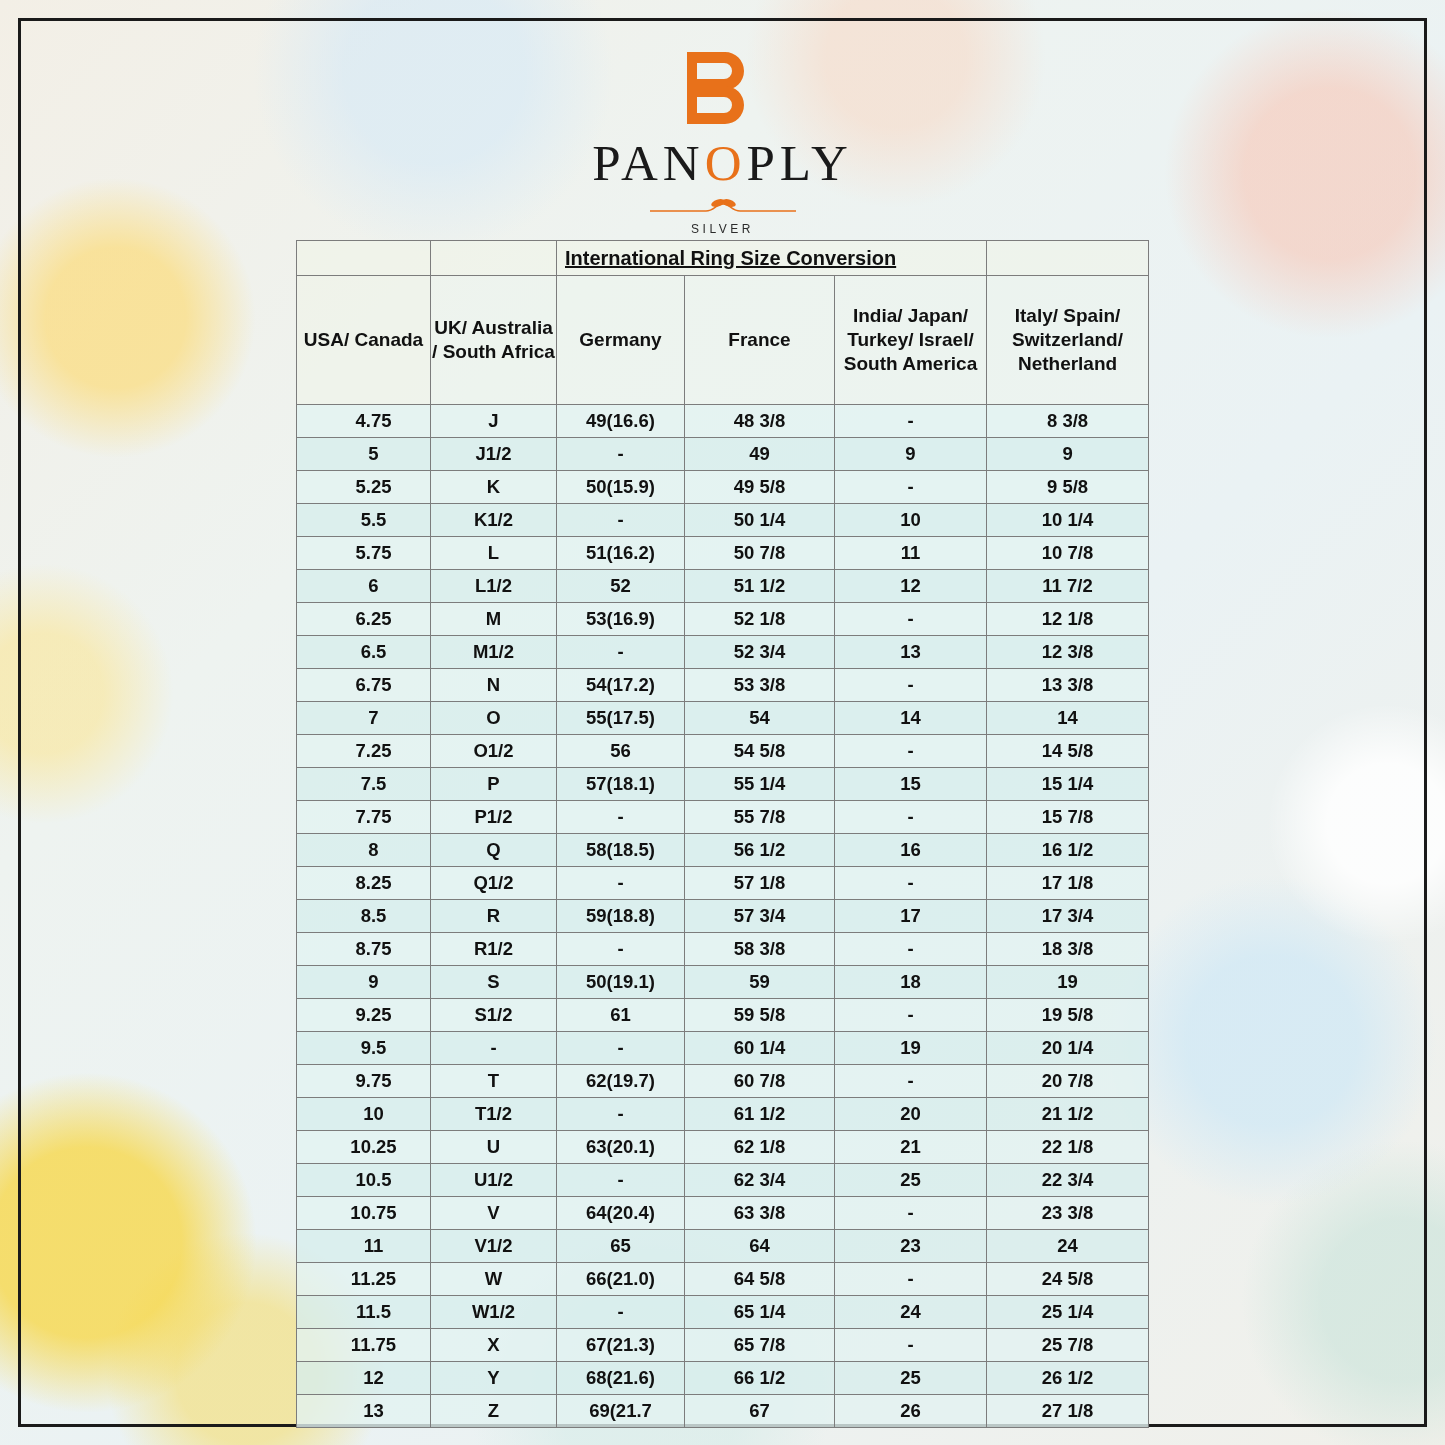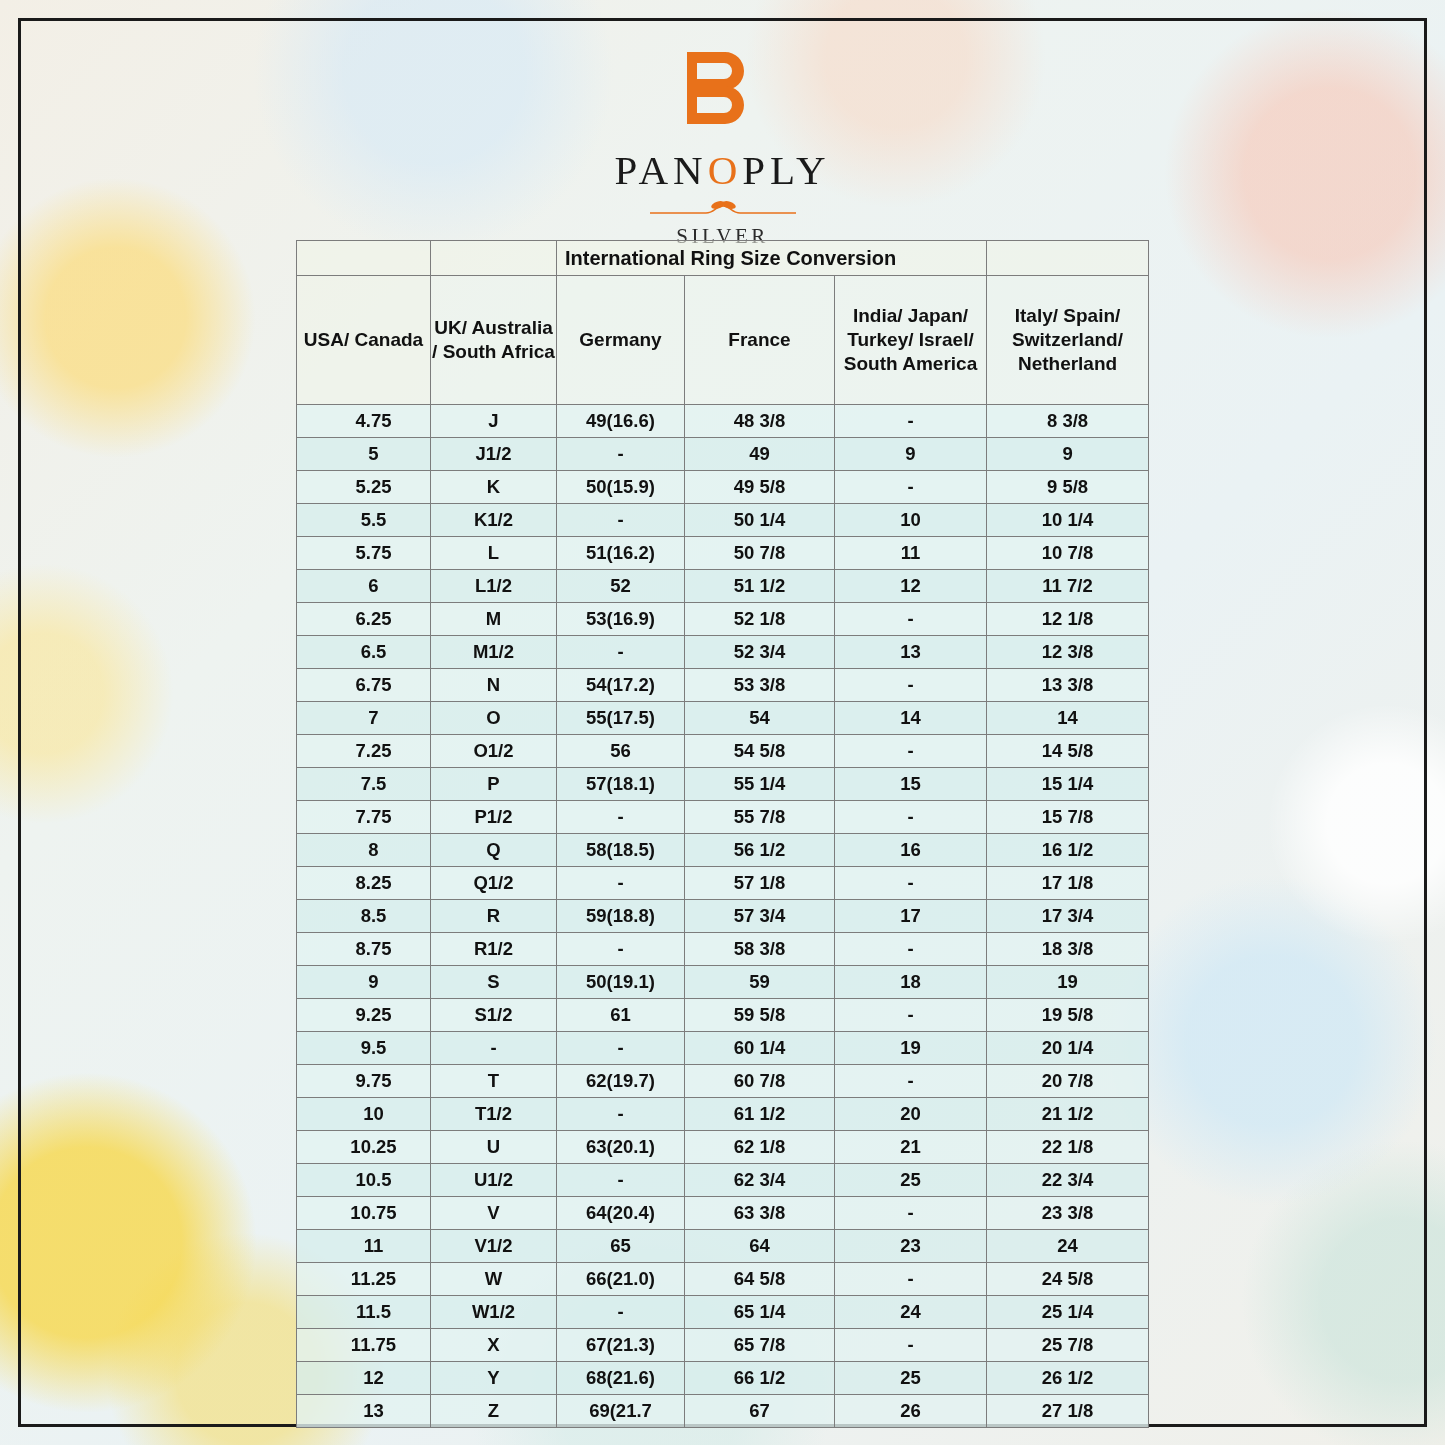--- a/index.html
+++ b/index.html
@@ -55,40 +55,40 @@
     width: 1445px;
     text-align: center;
   }
   .brand-mark {
     display: block;
     margin: 0 auto;
     width: 96px;
     height: 84px;
   }
   .brand-name {
-    margin-top: 16px;
+    margin-top: 4px;
     font-family: "Liberation Serif", serif;
-    font-size: 41px;
+    font-size: 51px;
     letter-spacing: 5px;
     color: #1a1a1a;
     font-weight: 400;
   }
   .brand-name .o-accent {
     color: #e8711a;
   }
   .brand-flourish {
     display: block;
     margin: 6px auto 0;
     width: 150px;
     height: 22px;
   }
   .brand-sub {
     margin-top: 2px;
-    font-family: Liberation Serif, serif;
-    font-size: 21px;
+    font-family: Liberation Sans, sans-serif;
+    font-size: 12px;
     letter-spacing: 3.5px;
     color: #2b2b2b;
   }
   .table-wrap {
     position: absolute;
     left: 296px;
     top: 240px;
     width: 852px;
   }
   table.sizes {
@@ -102,20 +102,21 @@
     border: 1px solid #7c7c7c;
     text-align: center;
     padding: 0;
     height: 32px;
     font-weight: bold;
     background: rgba(223,242,240,0.72);
   }
   tr.title-row td {
     height: 34px;
     background: rgba(240,244,232,0.55);
+    text-decoration: underline;
   }
   tr.title-row td.title-cell {
     font-size: 20px;
     text-align: left;
     padding-left: 8px;
   }
   tr.head-row th {
     height: 128px;
     font-size: 19px;
     line-height: 1.28;

